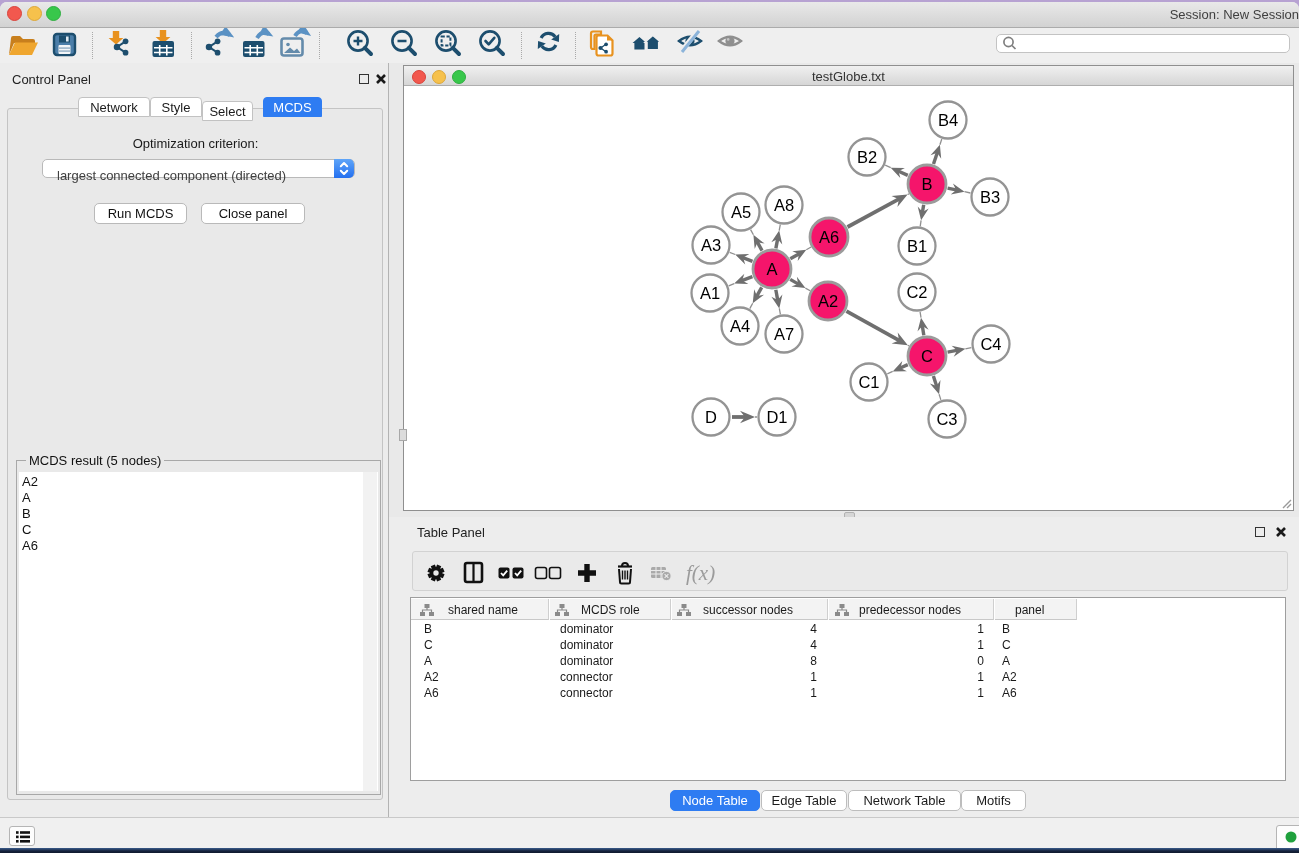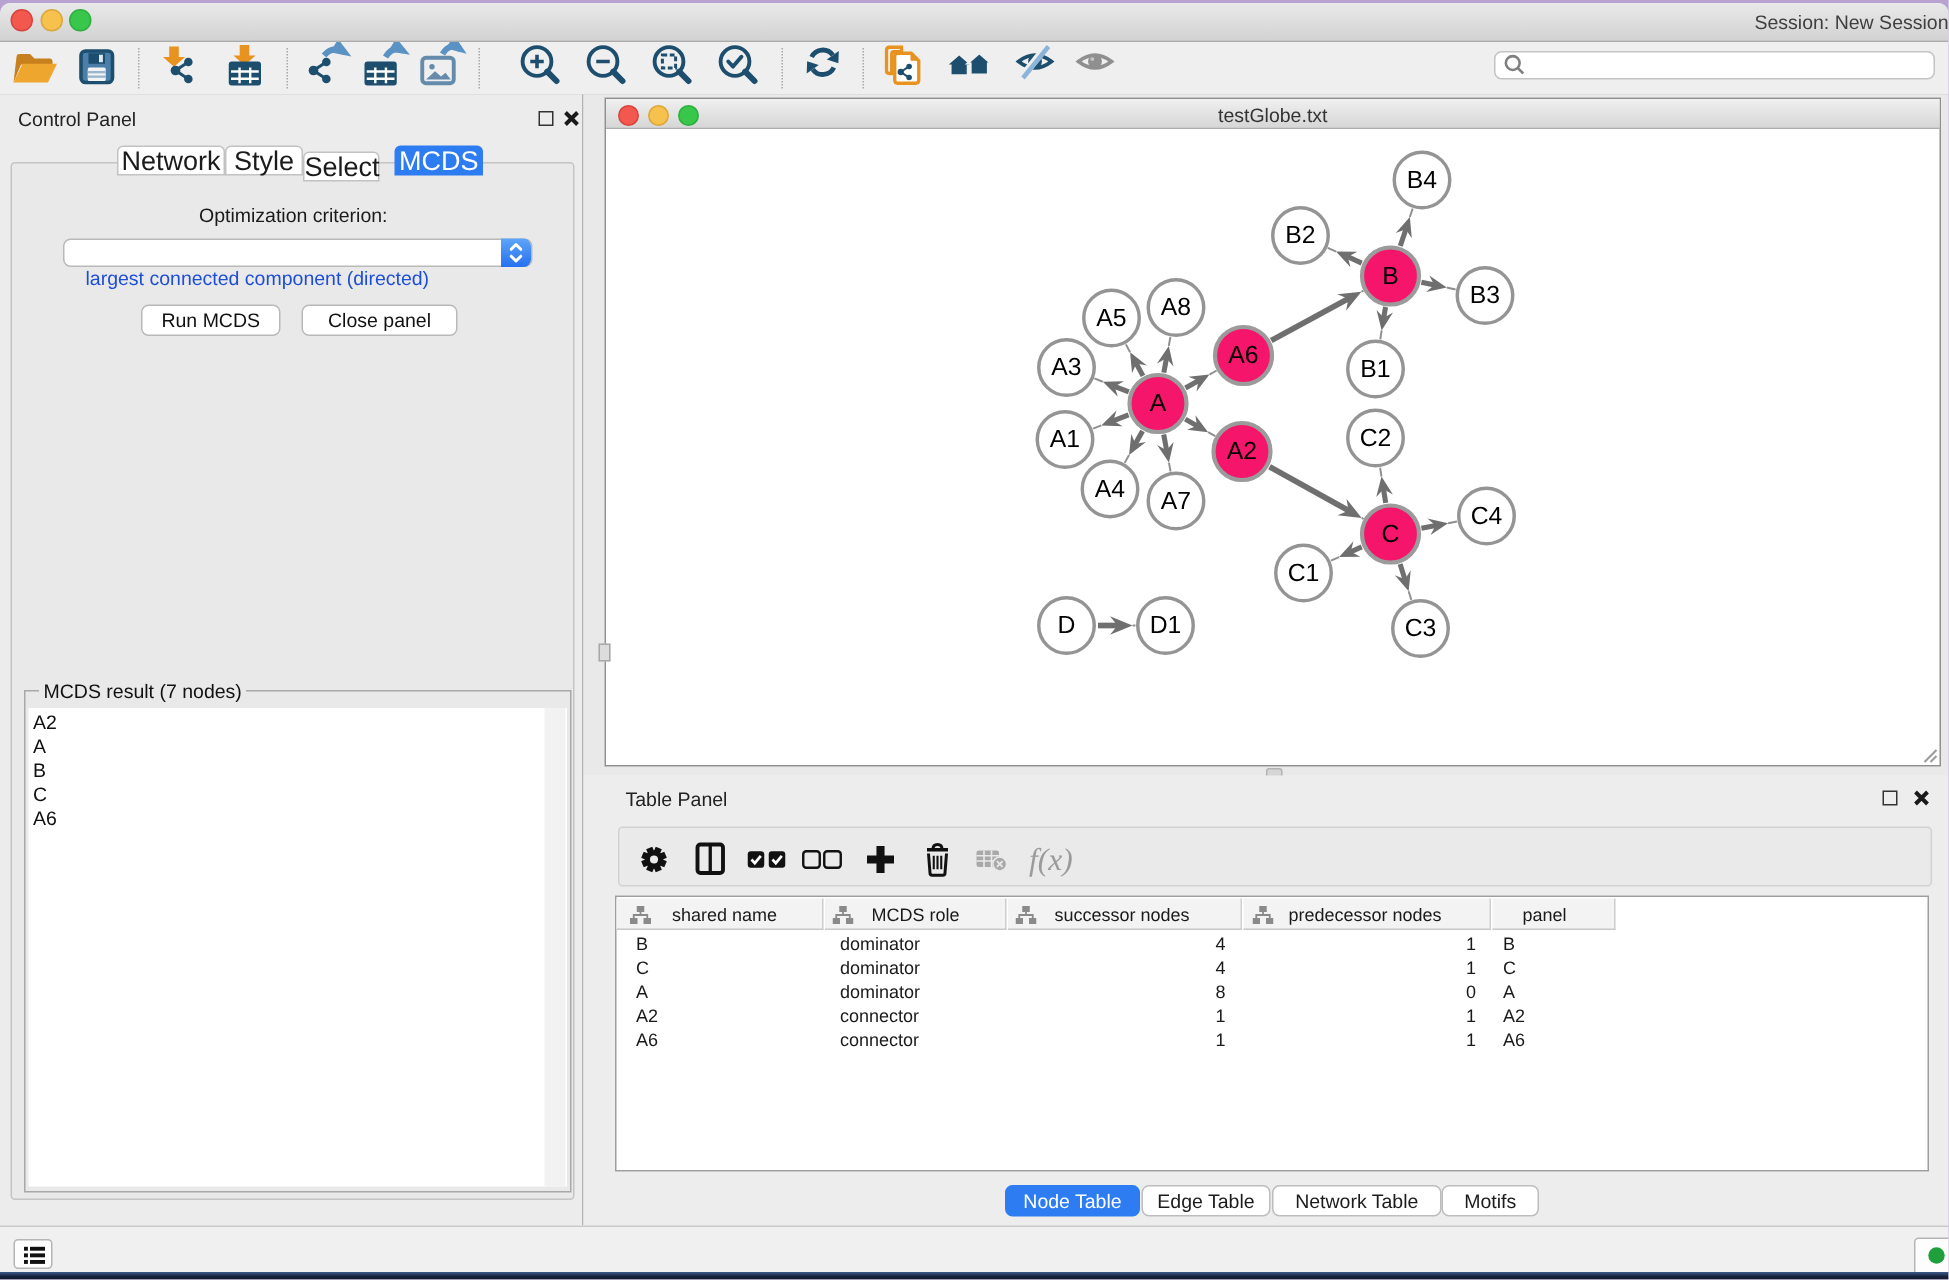--- a/index.html
+++ b/index.html
@@ -14,21 +14,21 @@
 .sep{position:absolute;top:4px;height:27px;width:0;border-left:1px dotted #a9a9a9;}
 #searchbox{position:absolute;left:996px;top:6px;width:292px;height:17px;background:#fff;
   border:1px solid #c3c3c3;border-radius:5px;}
 #leftpanel{position:absolute;left:0;top:61px;width:388px;height:754px;background:#ececec;border-right:1px solid #b3b3b3;}
 #desktop{position:absolute;left:389px;top:61px;width:910px;height:454px;background:#e9e9e9;}
 #tablepanel{position:absolute;left:389px;top:515px;width:910px;height:300px;background:#ededed;}
 #statusbar{position:absolute;left:0;top:815px;width:100%;height:31px;background:#f0f0f0;border-top:1px solid #c9c9c9;}
 #deskbottom{position:absolute;left:0;top:848px;width:1299px;height:5px;
   background:linear-gradient(#3b5c8c,#16223c 60%,#101a2e);}
 .tab{position:absolute;box-sizing:border-box;height:20px;background:#fff;border:1px solid #c2c2c2;
-  border-radius:4px 4px 0 0;font-size:18px;color:#1b1b1b;text-align:center;line-height:19px;}
+  border-radius:4px 4px 0 0;font-size:13px;color:#1b1b1b;text-align:center;line-height:19px;}
 .tabsel{background:#2e7cf2;border-color:#2e7cf2;color:#fff;}
 .btab{position:absolute;box-sizing:border-box;height:21px;background:#fff;border:1px solid #bdbdbd;
   border-radius:5px;font-size:13px;color:#1b1b1b;text-align:center;line-height:19px;}
 .btabsel{background:#2e7cf2;border-color:#2e7cf2;color:#fff;}
 .btn{position:absolute;box-sizing:border-box;height:21px;background:#fff;border:1px solid #b9b9b9;
   border-radius:5px;font-size:13px;color:#111;text-align:center;line-height:19px;margin-top:12px;}
 .wbtn{position:absolute;box-sizing:border-box;background:#fdfdfd;border:1px solid #b5b5b5;border-radius:3px;}
 .t13{font-size:13px;color:#222;}
 .t12{font-size:12px;color:#1a1a1a;}
 </style></head>
@@ -186,26 +186,26 @@
 <div class="tab tabsel" style="left:263px;top:36px;width:59px">MCDS</div>
 <div class="abs t13" style="left:0;width:391px;top:75px;text-align:center;color:#1a1a1a">Optimization criterion:</div>
 <div class="abs" style="left:42px;top:98px;width:313px;height:19px;background:#fff;border:1px solid #b9b9b9;border-radius:5px;box-sizing:border-box">
 <div class="abs" style="right:0;top:-1px;width:20px;height:19px;background:linear-gradient(#5fa5f8,#2470f0);border-radius:0 5px 5px 0;">
 <svg width="20" height="19">
               <g stroke="#fff" stroke-width="2" fill="none" stroke-linecap="round" stroke-linejoin="round">
                 <path d="M6.8,7.2 L10,4 L13.2,7.2"></path>
                 <path d="M6.8,11.8 L10,15 L13.2,11.8"></path>
               </g>
             </svg></div>
-<div class="abs t13" style="left:14px;top:18px;color:#1d4ed8">largest connected component (directed)</div>
+<div class="abs t13" style="left:14px;top:8px;color:#404040">largest connected component (directed)</div>
         </div>
 <div class="btn" style="left:94px;top:130px;width:93px">Run MCDS</div>
 <div class="btn" style="left:201px;top:130px;width:104px">Close panel</div>
 <div class="abs" style="left:16px;top:399px;width:365px;height:335px;border:1px solid #a8a8a8;box-sizing:border-box"></div>
-<div class="abs t13" style="left:26px;top:392px;background:#e9e9e9;padding:0 3px;color:#111">MCDS result (7 nodes)</div>
+<div class="abs t13" style="left:26px;top:392px;background:#e9e9e9;padding:0 3px;color:#111">MCDS result (5 nodes)</div>
 <div class="abs" style="left:19px;top:411px;width:359px;height:319px;background:#fff"></div>
 <div class="abs" style="left:363px;top:411px;width:14px;height:319px;background:#f2f2f2"></div>
 <div class="abs t13" style="left:22px;top:413px;color:#111;line-height:16px">
           <div style="height:16px">A2</div>
           <div style="height:16px">A</div>
           <div style="height:16px">B</div>
           <div style="height:16px">C</div>
           <div style="height:16px">A6</div>
         </div>
       </div>

